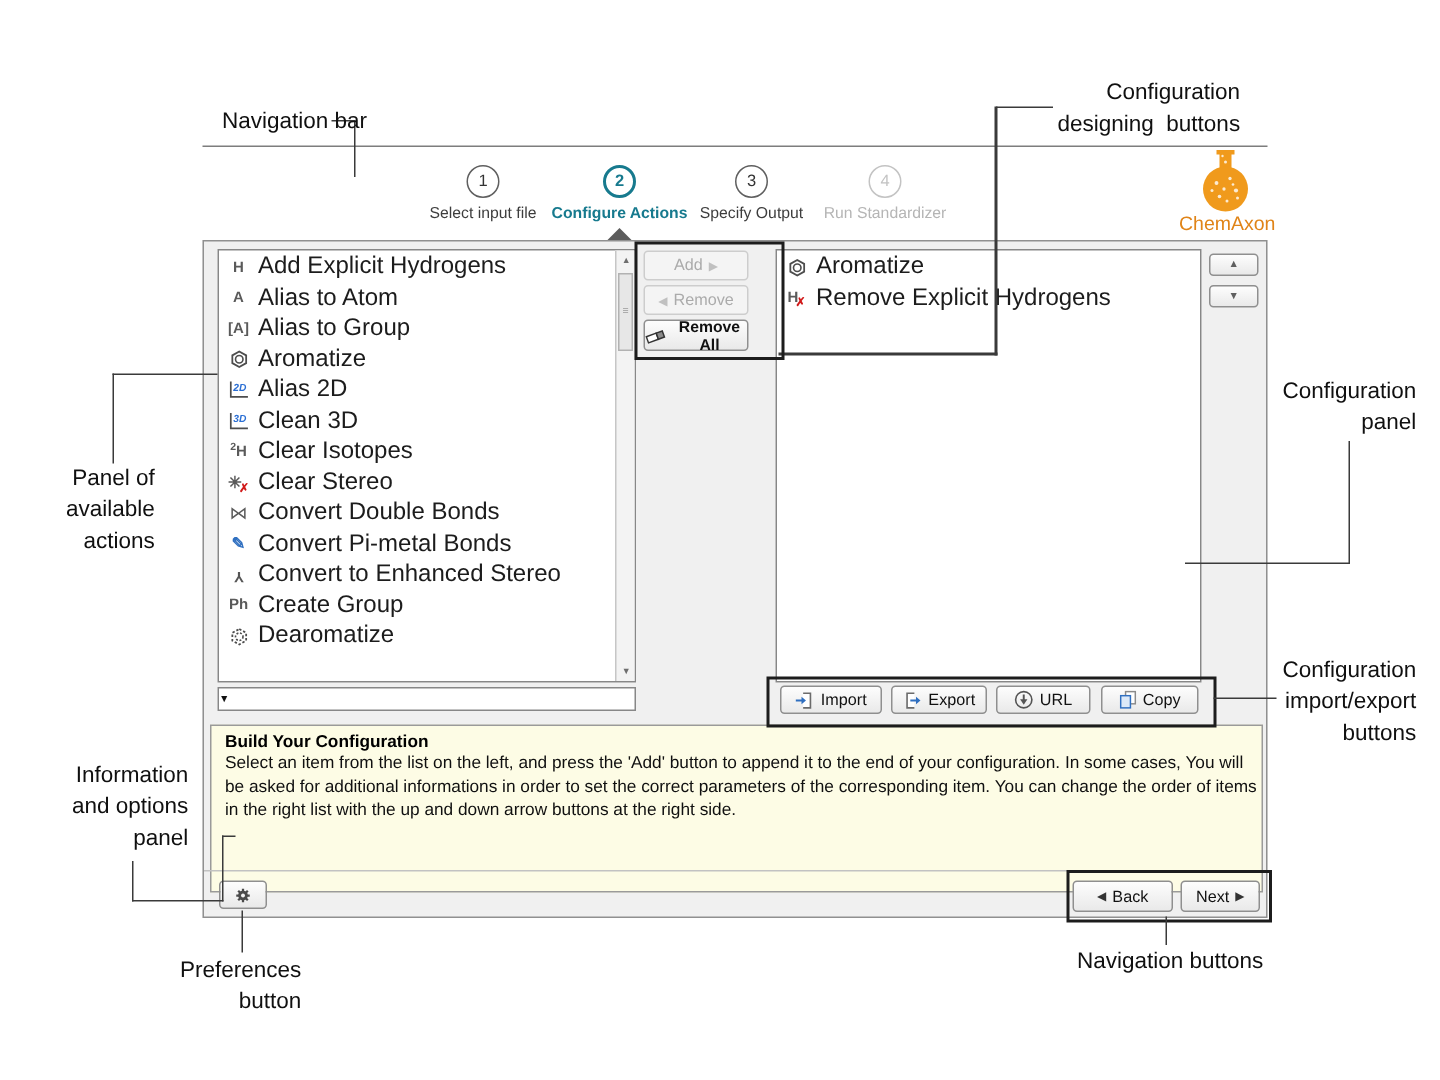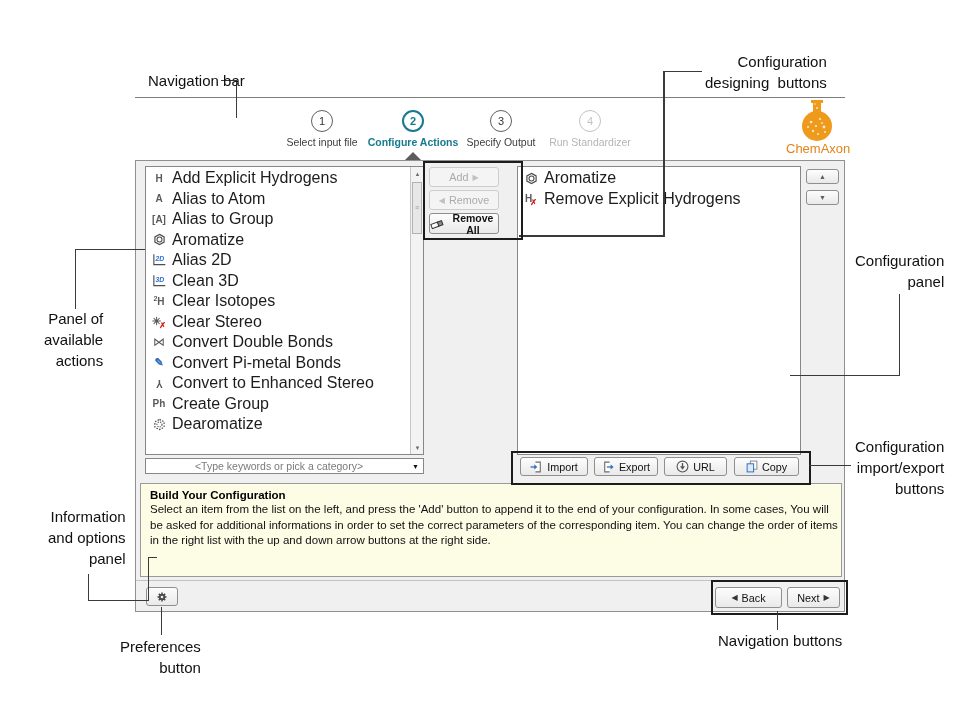--- a/index.html
+++ b/index.html
@@ -66,21 +66,21 @@
   .btn.disabled{background:#f4f4f4;border-color:#cdcdcd;color:#ababab;}
   .btn.disabled .arr{color:#c0c0c0;}
   #add-btn{left:429px;top:167px;width:70px;height:20px;}
   #remove-btn{left:429px;top:190px;width:70px;height:20px;}
   #removeall-btn{left:429px;top:213px;width:70px;height:21px;font-weight:bold;font-size:10.5px;}
   #up-btn{left:806px;top:169px;width:33px;height:15px;}
   #down-btn{left:806px;top:190px;width:33px;height:15px;}
   #up-btn .arr,#down-btn .arr{font-size:7px;color:#5f5f5f;}
   .io-btn{top:457px;height:19px;}
   
-  #info-panel{position:absolute;left:140px;top:483px;width:702px;height:94px;background:#fdfce5;
+  #info-panel{position:absolute;left:140px;top:483px;width:702px;height:112px;background:#fdfce5;
     border:1px solid #9a9a9a;box-sizing:border-box;z-index:2;padding:5px 9px;}
   #info-panel .ititle{font-size:11.5px;font-weight:bold;color:#000;margin-bottom:1px;}
   #info-panel .ibody{font-size:11.5px;color:#101010;line-height:15.5px;width:692px;}
   
   #footer-sep{position:absolute;left:136px;top:580px;width:708px;height:1px;background:#c2c2c2;z-index:2;}
   #gear-btn{left:146px;top:587px;width:32px;height:19px;}
   #back-btn{left:715px;top:587px;width:67px;height:21px;}
   #next-btn{left:787px;top:587px;width:53px;height:21px;}
 </style>
 </head>
@@ -223,21 +223,20 @@
       <span class="rl">Dearomatize</span>
     </div>
   </div>
 <div id="scrollbar">
   <div class="sb-btn" style="top:0;">▲</div>
   <div id="sb-thumb">≡</div>
   <div class="sb-btn" style="bottom:0;">▼</div>
 </div>
 
 <div id="search-combo">
-  <span class="ph">&lt;Type keywords or pick a category&gt;</span>
   <span class="caret">▼</span>
 </div>
 
 <button id="add-btn" class="btn disabled">
   <span>Add</span>
   <span class="arr">▶</span>
 </button>
 <button id="remove-btn" class="btn disabled">
   <span class="arr">◀</span>
   <span>Remove</span>

